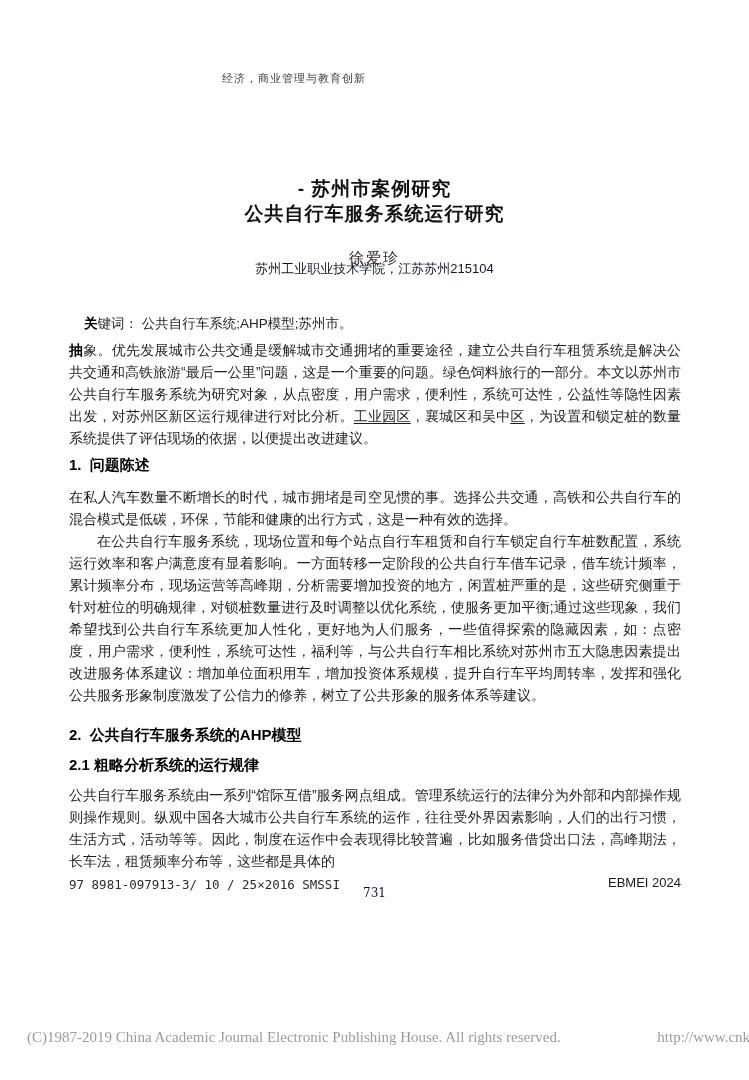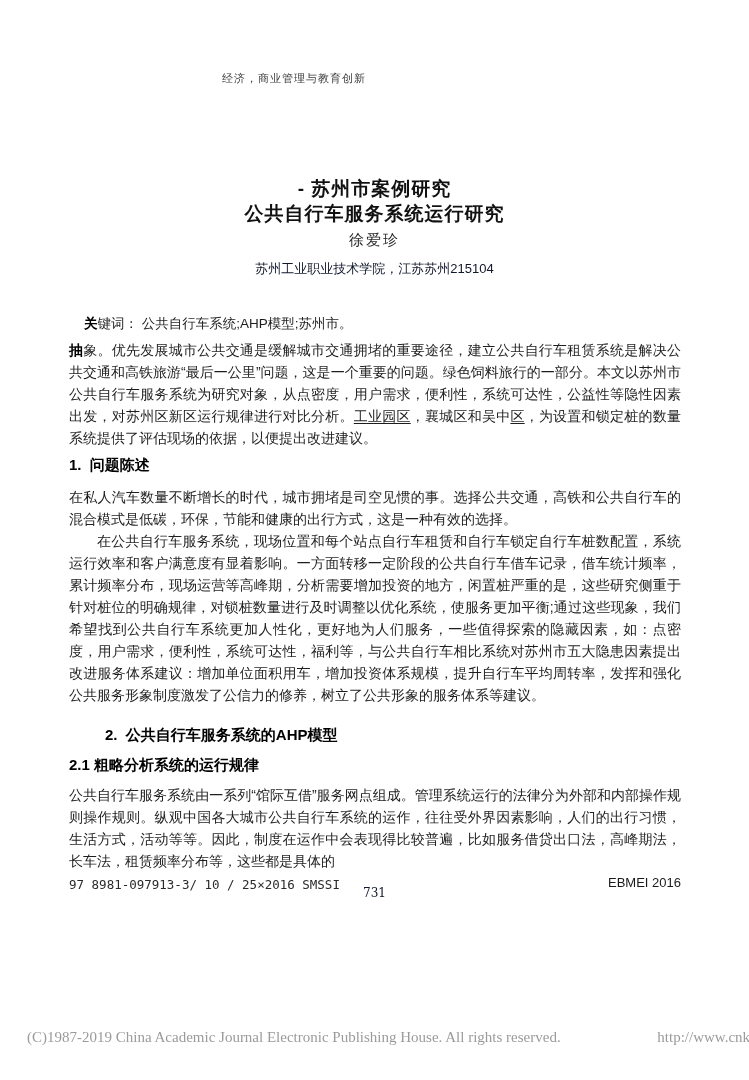--- a/index.html
+++ b/index.html
@@ -31,21 +31,21 @@
     left: 0;
     width: 749px;
     text-align: center;
     font-size: 19px;
     font-weight: bold;
     color: #111;
     line-height: 25px;
     letter-spacing: 1px;
   }
   .author {
-    top: 231px;
+    top: 249px;
     left: 0;
     width: 749px;
     text-align: center;
     font-size: 15px;
     color: #2a2a2a;
     letter-spacing: 2px;
   }
   .affiliation {
     top: 260px;
     left: 0;
@@ -75,21 +75,21 @@
   .abstract .bold-lead { font-weight: bold; color: #000; }
   .abstract .u { text-decoration: underline; text-underline-offset: 2px; }
   .heading {
     left: 69px;
     font-size: 15px;
     font-weight: bold;
     color: #000;
     white-space: pre-wrap;
   }
   .h-s1  { top: 456px; }
-  .h-s2  { top: 726px; margin-left: 36px; }
+  .h-s2  { top: 726px; }
   .h-s21 { top: 756px; }
   .p-s1a { top: 486px; }
   .p-s1b { top: 530px; text-indent: 2em; }
   .p-s21 { top: 784px; }
 
   .footer-left {
     top: 877px;
     left: 69px;
     font-family: "DejaVu Sans Mono", monospace;
     font-size: 12.5px;
@@ -158,20 +158,20 @@
   <div class="abs heading h-s2">2.  公共自行车服务系统的AHP模型</div>
 
   <div class="abs heading h-s21">2.1 粗略分析系统的运行规律</div>
 
   <div class="abs bodytext p-s21">公共自行车服务系统由一系列“馆际互借”服务网点组成。管理系统运行的法律分为外部和内部操作规则操作规则。纵观中国各大城市公共自行车系统的运作，往往受外界因素影响，人们的出行习惯，生活方式，活动等等。因此，制度在运作中会表现得比较普遍，比如服务借贷出口法，高峰期法，长车法，租赁频率分布等，这些都是具体的</div>
 
   <div class="abs footer-left">97 8981-097913-3/ 10 / 25×2016 SMSSI</div>
 
   <div class="abs footer-page">731</div>
 
-  <div class="abs footer-right">EBMEI 2016</div>
+  <div class="abs footer-right">EBMEI 2024</div>
 
   <div class="abs copyright">
     <span class="copy-left">(C)1987-2019 China Academic Journal Electronic Publishing House. All rights reserved.</span>
     <span class="copy-right">http://www.cnki.</span>
   </div>
 
 </div>
 
 </body></html>

